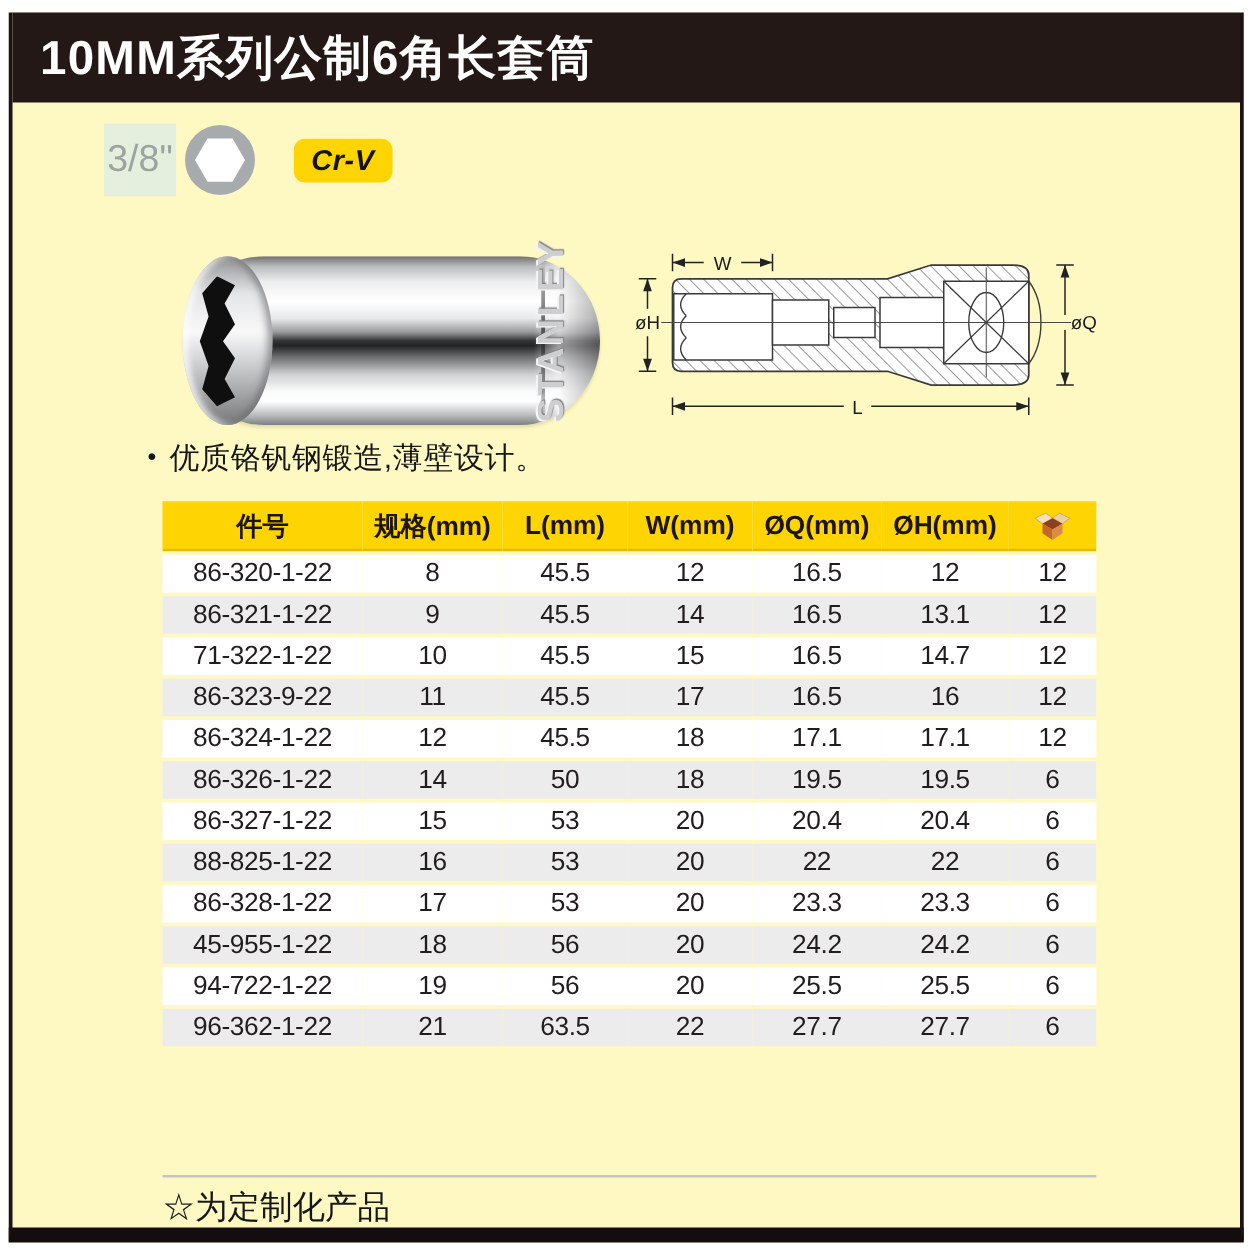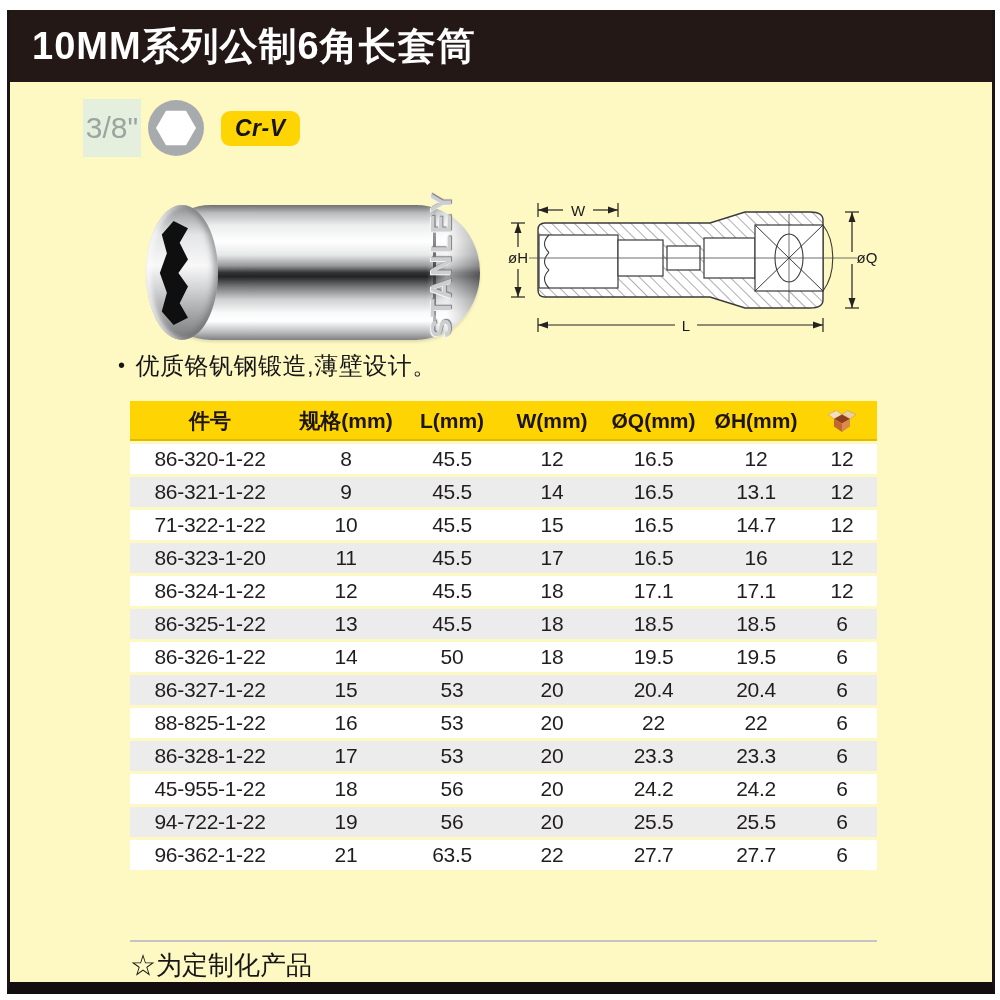--- a/index.html
+++ b/index.html
@@ -22,21 +22,21 @@
     padding-left:22px; white-space:nowrap;
   }
   
   .badges { position:absolute; left:73px; top:88px; height:60px; display:flex; align-items:center; }
   .size-badge {
     width:58px; height:58px; background:#e5efdd; color:#9aa5a0;
     font-size:30px; display:flex; align-items:center; justify-content:center;
   }
   .hex-icon { margin-left:4px; width:62px; height:62px; }
   .crv-badge {
-    margin-left:14px; background:#ffd403; color:#141414;
+    margin-left:28px; background:#ffd403; color:#141414;
     font-style:italic; font-weight:bold; font-size:23px;
     padding:4px 14px; border-radius:9px; letter-spacing:0.5px;
   }
   
   .socket {
     position:absolute; left:137px; top:195px; width:333px; height:135px;
     border-radius:64px / 50%;
     background:
       linear-gradient(90deg, rgba(110,110,112,.50) 0%, rgba(255,255,255,0) 9%, rgba(255,255,255,0) 84%, rgba(255,255,255,.55) 90%, rgba(120,120,122,.55) 100%),
       linear-gradient(180deg,
@@ -228,45 +228,36 @@
         <tr>
           <td>71-322-1-22</td>
           <td>10</td>
           <td>45.5</td>
           <td>15</td>
           <td>16.5</td>
           <td>14.7</td>
           <td>12</td>
         </tr>
         <tr>
-          <td>86-323-1-20</td>
+          <td>86-323-9-22</td>
           <td>11</td>
           <td>45.5</td>
           <td>17</td>
           <td>16.5</td>
           <td>16</td>
           <td>12</td>
         </tr>
         <tr>
           <td>86-324-1-22</td>
           <td>12</td>
           <td>45.5</td>
           <td>18</td>
           <td>17.1</td>
           <td>17.1</td>
           <td>12</td>
-        </tr>
-        <tr>
-          <td>86-325-1-22</td>
-          <td>13</td>
-          <td>45.5</td>
-          <td>18</td>
-          <td>18.5</td>
-          <td>18.5</td>
-          <td>6</td>
         </tr>
         <tr>
           <td>86-326-1-22</td>
           <td>14</td>
           <td>50</td>
           <td>18</td>
           <td>19.5</td>
           <td>19.5</td>
           <td>6</td>
         </tr>

